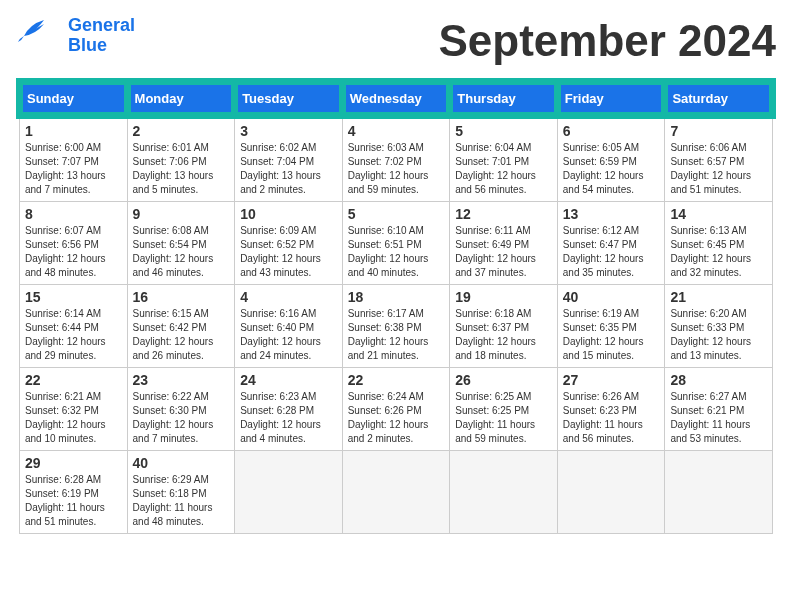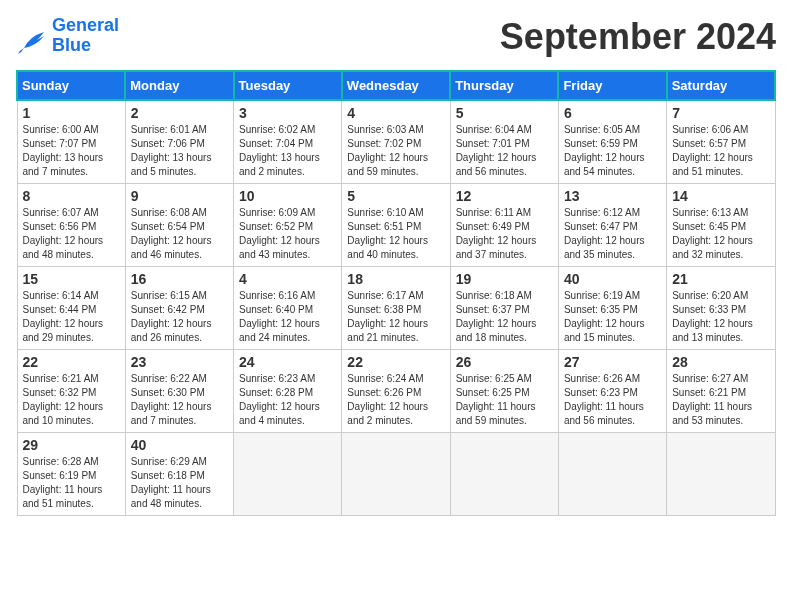--- a/index.html
+++ b/index.html
@@ -11,62 +11,62 @@
       padding: 16px;
     }
     .header {
       display: flex;
       justify-content: space-between;
       align-items: flex-start;
       margin-bottom: 12px;
     }
     .logo {
       display: flex;
-      align-items: flex-end;
-      gap: 4px;
+      align-items: flex-start;
+      gap: 20px;
     }
     .logo-text {
       font-size: 18px;
       font-weight: bold;
       color: #333;
       line-height: 1.1;
     }
     .logo-text span {
       color: #1a73e8;
     }
     .logo-bird {
       width: 32px;
       height: 28px;
     }
     .title-block {
       text-align: right;
     }
     .month-title {
-      font-size: 36px;
+      font-size: 44px;
       font-weight: bold;
       color: #333;
       margin-left: 47px;
     }
     .location {
       font-size: 16px;
       color: #555;
     }
     .calendar-table {
       width: 100%;
       border-collapse: collapse;
       font-size: 11px;
     }
     .calendar-table thead tr th {
       background-color: #1a73e8;
       color: #fff;
       padding: 6px 4px;
       text-align: left;
       font-size: 13px;
       font-weight: bold;
-      border: 2px solid #14b8a6;
+      border: 7px solid #14b8a6;
     }
     .calendar-table tbody tr td {
       vertical-align: top;
       border: 1px solid #ccc;
       padding: 4px 5px;
       height: 80px;
       width: calc(100% / 7);
       background: #fff;
     }
     .calendar-table tbody tr td.empty {

